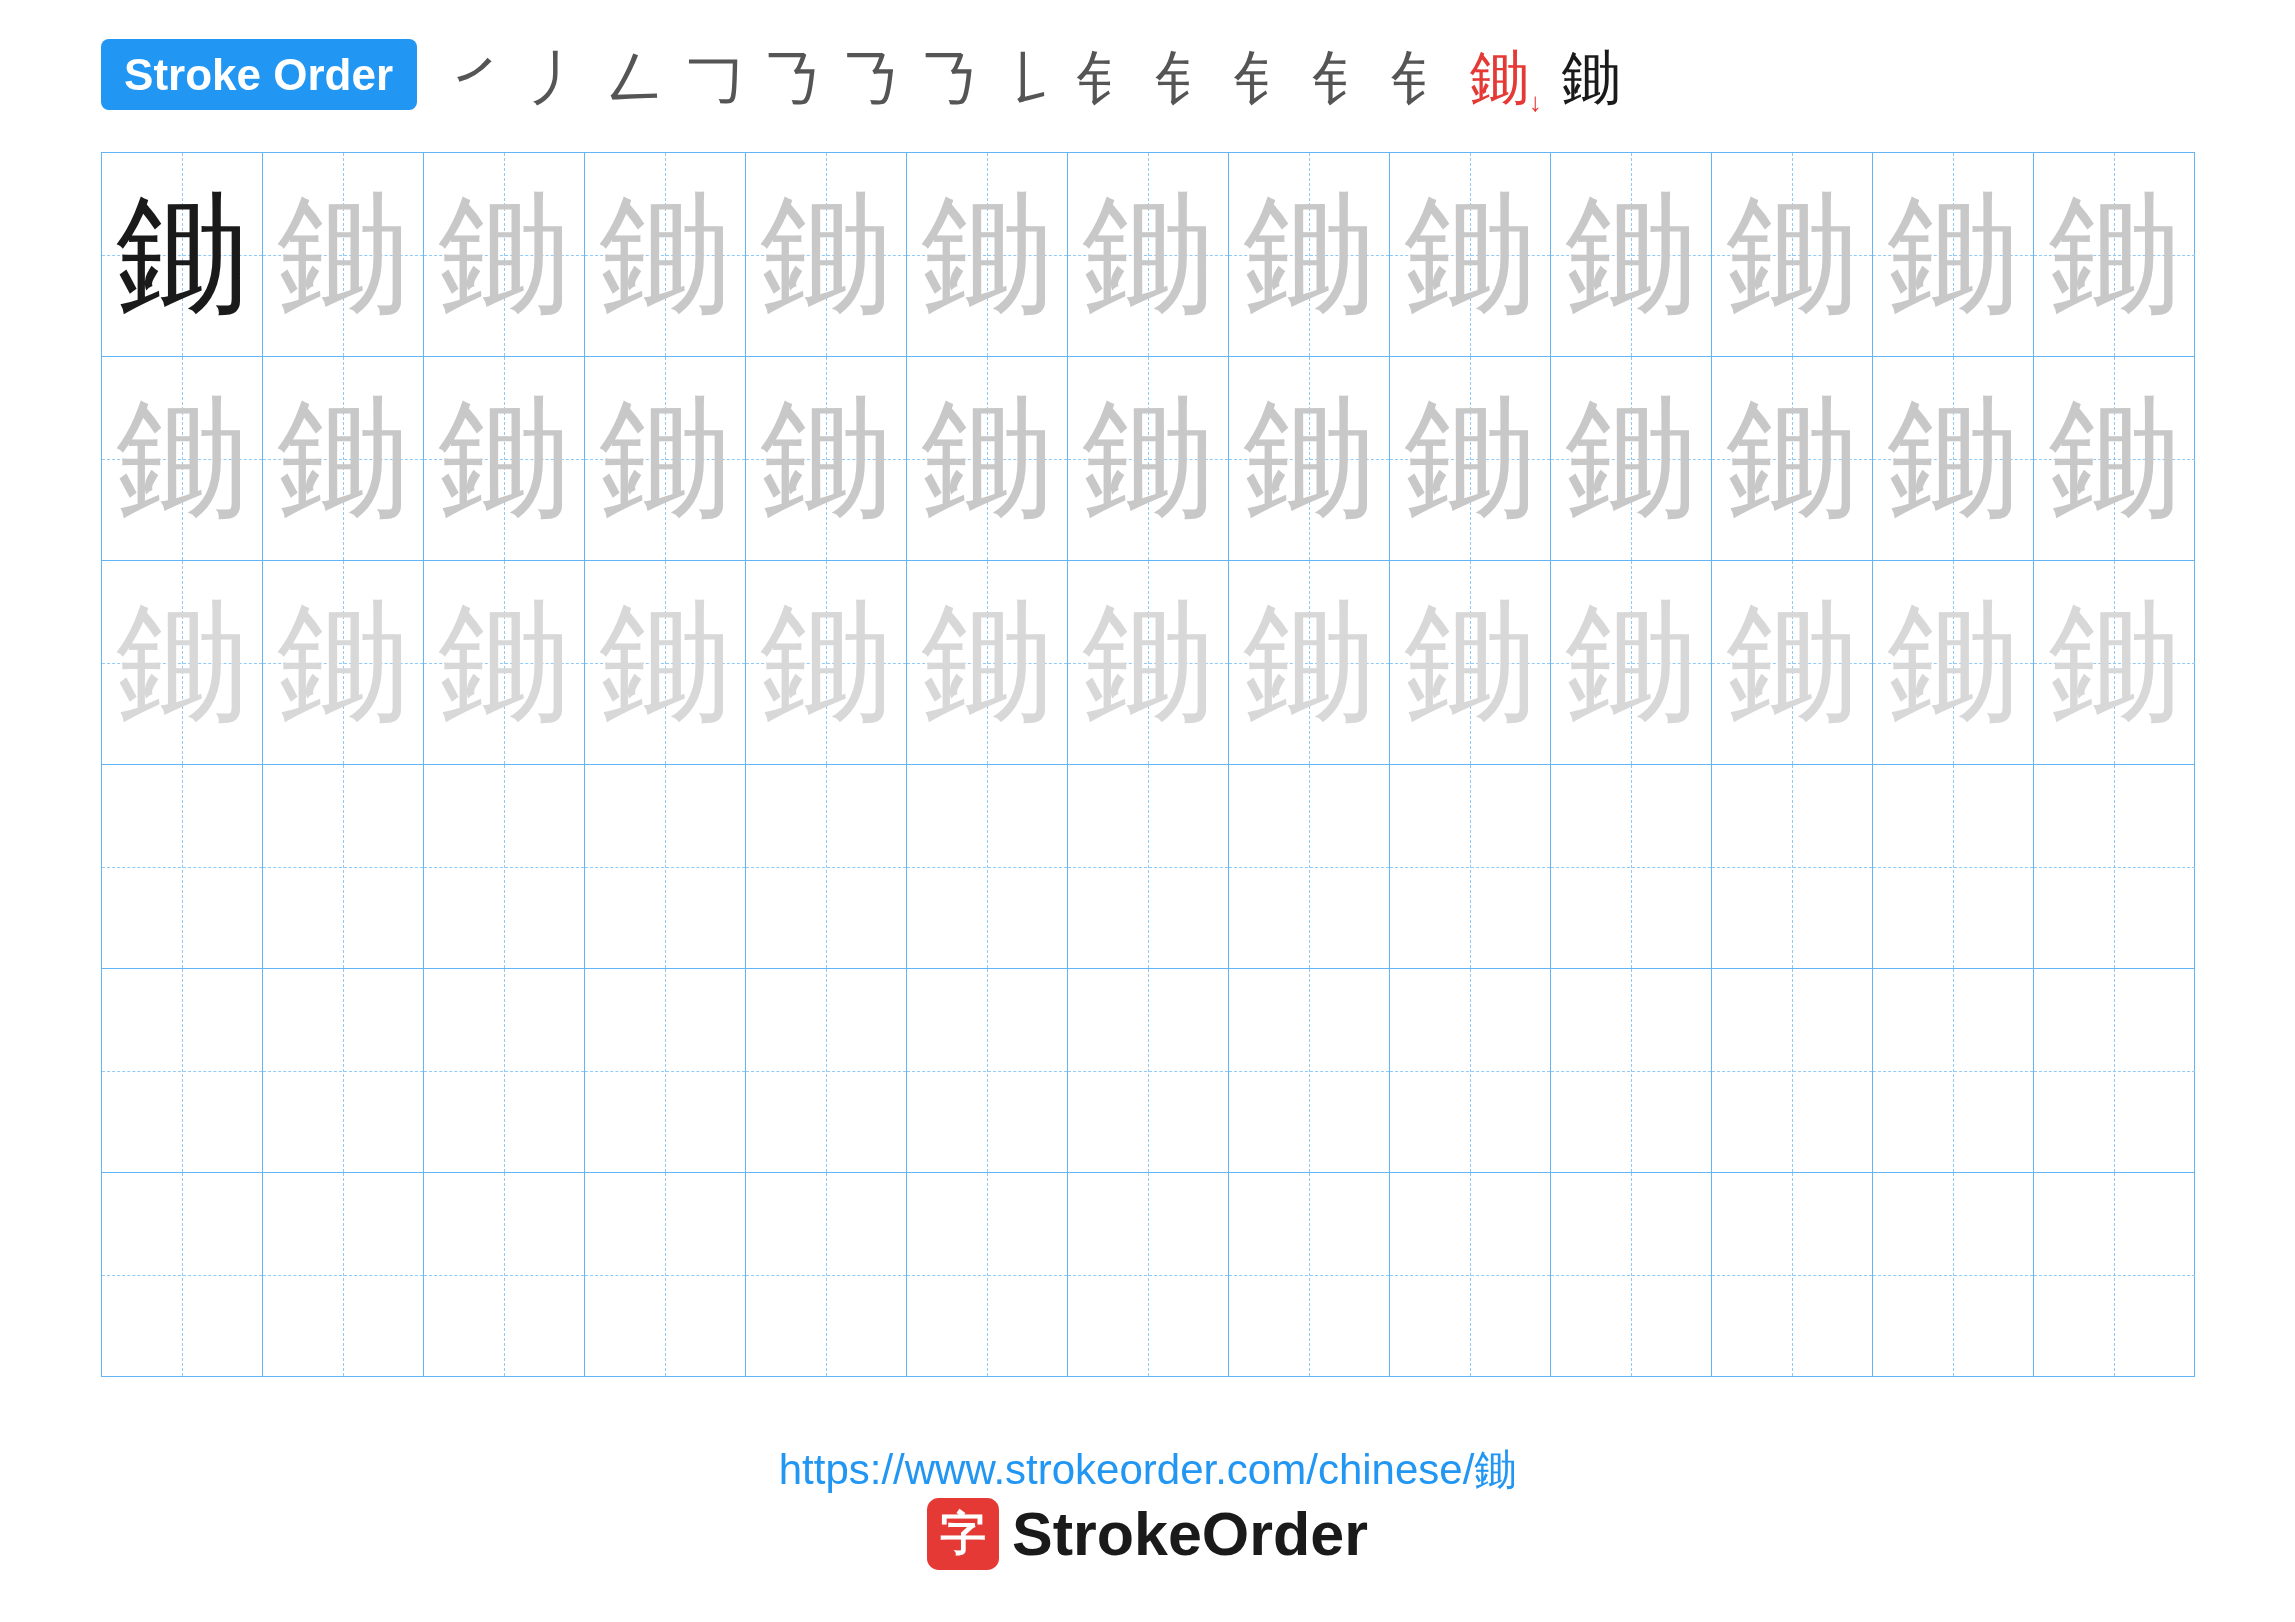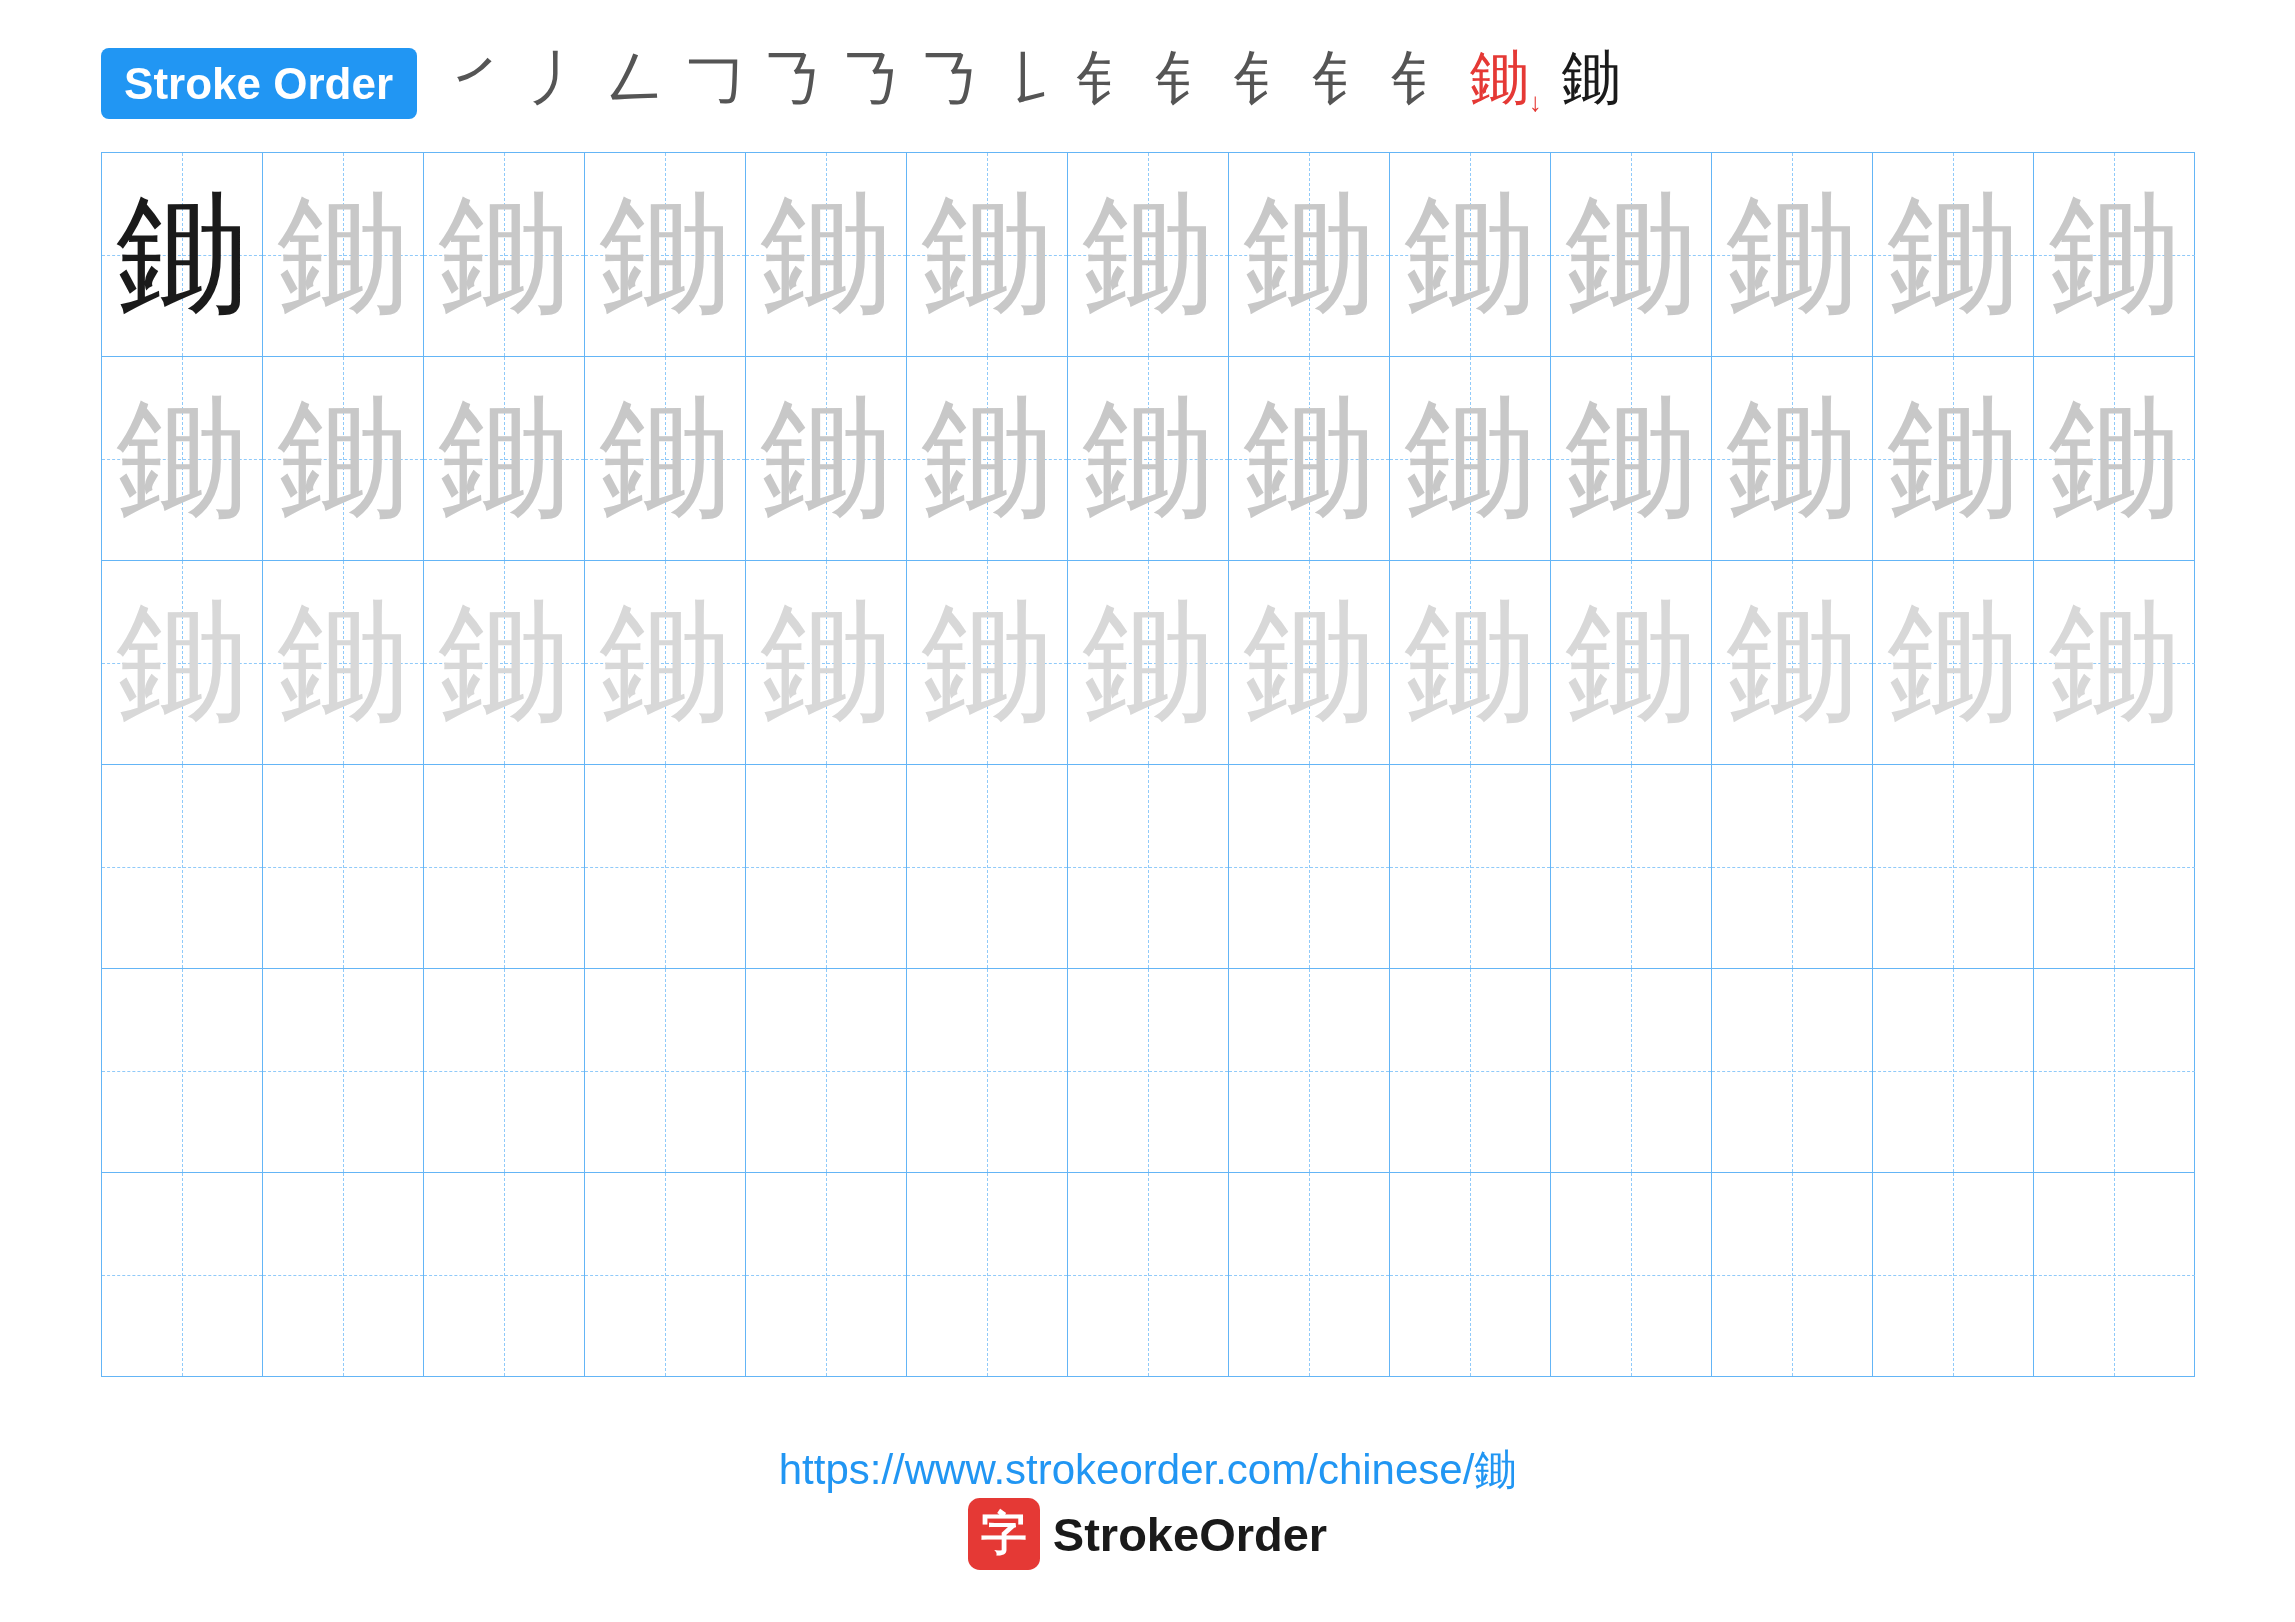--- a/index.html
+++ b/index.html
@@ -25,21 +25,21 @@
     .title {
       margin-top: 52px;
       font-size: 85px;
       font-weight: bold;
       color: #2196F3;
       letter-spacing: 2.6px;
     }
 
     .stroke-order-row {
       display: flex;
-      align-items: flex-end;
+      align-items: flex-start;
       margin-top: 39px;
       margin-bottom: 33px;
       width: 2094px;
       gap: 18.3px;
     }
 
     .stroke-order-badge {
       background: #2196F3;
       color: white;
       font-size: 44px;
@@ -168,21 +168,21 @@
       border-radius: 11.8px;
       display: flex;
       align-items: center;
       justify-content: center;
       color: white;
       font-size: 46px;
       font-weight: bold;
     }
 
     .footer-brand-text {
-      font-size: 47px;
+      font-size: 61px;
       font-weight: bold;
       color: #1a1a1a;
     }
   </style>
 </head>
 <body>
 
 <div class="page">
 
 

